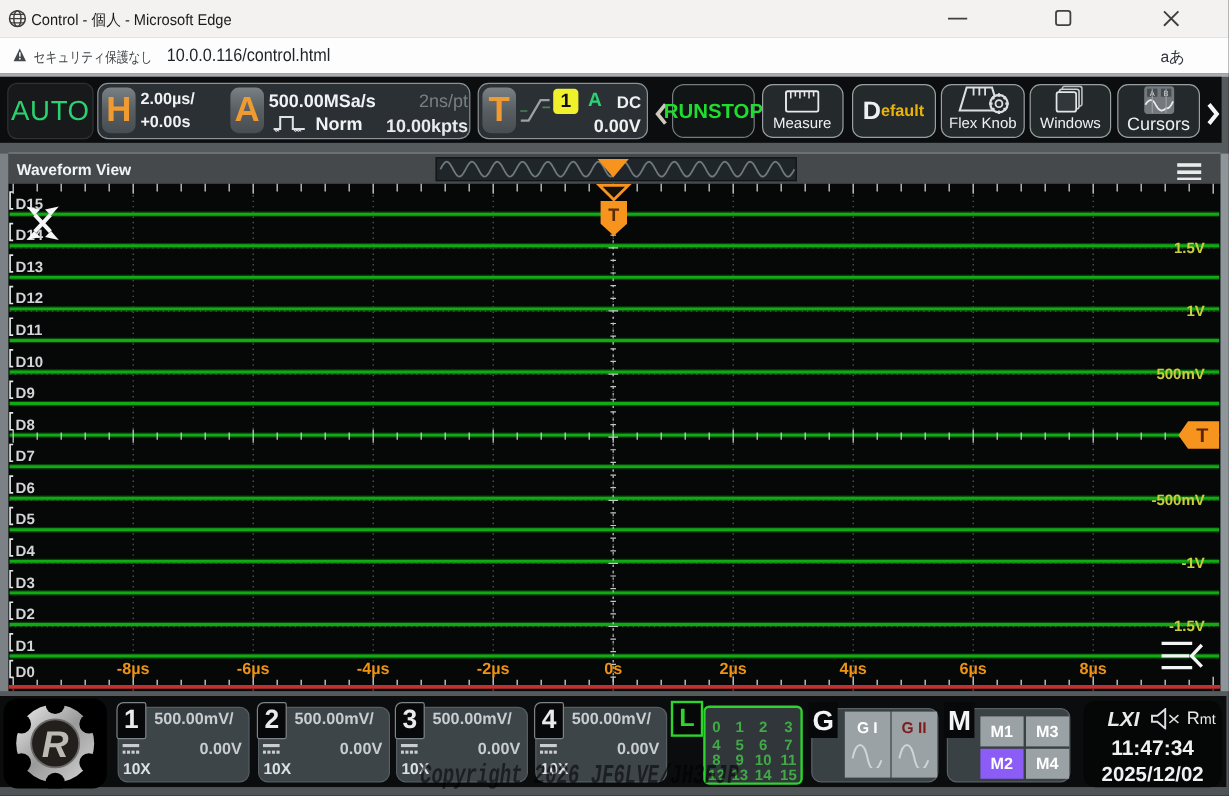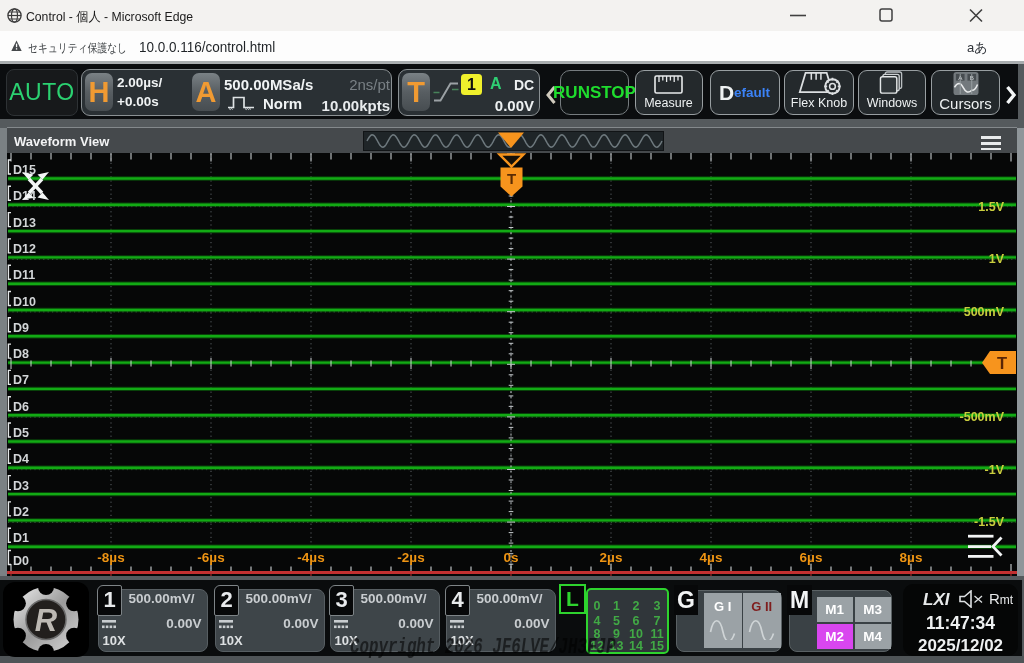--- a/index.html
+++ b/index.html
@@ -78,21 +78,21 @@
 </div>
 <div style="position:absolute;left:634.5px;top:70px;width:68px;height:45px;border:1.5px solid #989ea1;border-radius:9px;background:#24292c;display:flex;flex-direction:column;align-items:center;justify-content:flex-end;padding-bottom:3px;">
     <svg width="29" height="21" viewBox="0 0 29 21" style="margin-bottom:1px">
       <rect x="1" y="2" width="27" height="17" fill="none" stroke="#e8eaeb" stroke-width="1.6" rx="1.5"></rect>
       <path d="M5 2v6 M8.8 2v4.5 M12.6 2v6 M16.4 2v4.5 M20.2 2v6 M24 2v4.5" stroke="#e8eaeb" stroke-width="1.3" fill="none"></path>
     </svg>
     <div style="font-size:12.5px;color:#eef1f2;line-height:15px;">Measure</div>
   </div>
 <div class="abs" style="left:709.5px;top:70px;width:70px;height:45px;border:1.5px solid #989ea1;border-radius:9px;background:#24292c;display:flex;align-items:center;justify-content:center;">
   <span style="font-size:21px;font-weight:bold;color:#eef1f2;">D</span>
-    <span style="font-size:13.5px;font-weight:bold;color:#3b82f6;">efault</span>
+    <span style="font-size:13.5px;font-weight:bold;color:#eab308;">efault</span>
 </div>
 <div style="position:absolute;left:784px;top:70px;width:70px;height:45px;border:1.5px solid #989ea1;border-radius:9px;background:#24292c;display:flex;flex-direction:column;align-items:center;justify-content:flex-end;padding-bottom:3px;">
     <svg width="52" height="26" viewBox="0 0 52 26" style="margin-bottom:0px">
       <path d="M12 2 H34 L40 22 H6 Z" fill="none" stroke="#dcdfe1" stroke-width="1.8"></path>
       <path d="M18 2 v7 M23 2 v7 M28 2 v7" stroke="#dcdfe1" stroke-width="1.6"></path>
       <g>
         <circle cx="40" cy="16" r="7.5" fill="#24292c" stroke="#dcdfe1" stroke-width="2"></circle>
         <circle cx="40" cy="16" r="3" fill="none" stroke="#dcdfe1" stroke-width="1.6"></circle>
         <path d="M40 7 v3 M40 22 v3 M31.5 16 h3 M45.5 16 h3 M34 10 l2 2 M44 20 l2 2 M46 10 l-2 2 M36 20 l-2 2" stroke="#dcdfe1" stroke-width="1.8"></path>
       </g>
@@ -378,21 +378,21 @@
   <svg width="30" height="22" viewBox="0 0 30 22" style="margin-top:4px">
       <path d="M2.5 14 c3 -15 9.5 -15 12.5 0 c2.5 12 8 12 11.5 1.5" fill="none" stroke="#cfd4d6" stroke-width="1.7"></path>
     </svg>
 </div>
 
 <div class="abs" style="left:789px;top:590px;width:103px;height:62px;background:#3a4145;border:1px solid #5a6164;border-radius:8px;"></div>
 <div class="abs" style="left:787px;top:585px;width:25px;height:30px;background:#070809;display:flex;align-items:center;justify-content:center;font-size:23px;font-weight:bold;color:#f2f4f5;">M</div>
 <div class="abs" style="left:816.5px;top:596.5px;width:74.5px;height:52px;">
   <div style="position:absolute;left:0;top:0;width:36.5px;height:25.5px;background:#9ba2a6;display:flex;align-items:center;justify-content:center;font-size:13.5px;font-weight:bold;color:#fff;">M1</div>
   <div style="position:absolute;left:38px;top:0;width:36.5px;height:25.5px;background:#9ba2a6;display:flex;align-items:center;justify-content:center;font-size:13.5px;font-weight:bold;color:#fff;">M3</div>
-  <div style="position:absolute;left:0;top:27px;width:36.5px;height:25.5px;background:#d946ef;display:flex;align-items:center;justify-content:center;font-size:13.5px;font-weight:bold;color:#fff;">M2</div>
+  <div style="position:absolute;left:0;top:27px;width:36.5px;height:25.5px;background:#8b5cf6;display:flex;align-items:center;justify-content:center;font-size:13.5px;font-weight:bold;color:#fff;">M2</div>
   <div style="position:absolute;left:38px;top:27px;width:36.5px;height:25.5px;background:#9ba2a6;display:flex;align-items:center;justify-content:center;font-size:13.5px;font-weight:bold;color:#fff;">M4</div>
 </div>
 
 <div class="abs" style="left:903px;top:584px;width:115px;height:72px;background:#050606;border-radius:10px;">
   <div style="position:absolute;left:20px;top:6px;font-size:17px;font-weight:bold;font-style:italic;color:#e8eaeb;">LXI</div>
   <svg style="position:absolute;left:55px;top:6px" width="26" height="18" viewBox="0 0 26 18">
     <path d="M2 6.5 h4.5 l6.5 -5.5 v16 l-6.5 -5.5 h-4.5 Z" fill="none" stroke="#dcdfe1" stroke-width="1.6"></path>
     <path d="M16.5 6 l7.5 6.5 M24 6 l-7.5 6.5" stroke="#dcdfe1" stroke-width="1.3"></path>
   </svg>
   <div style="position:absolute;left:86px;top:6px;font-size:15px;color:#e8eaeb;">R<span style="font-size:12px">mt</span></div>

